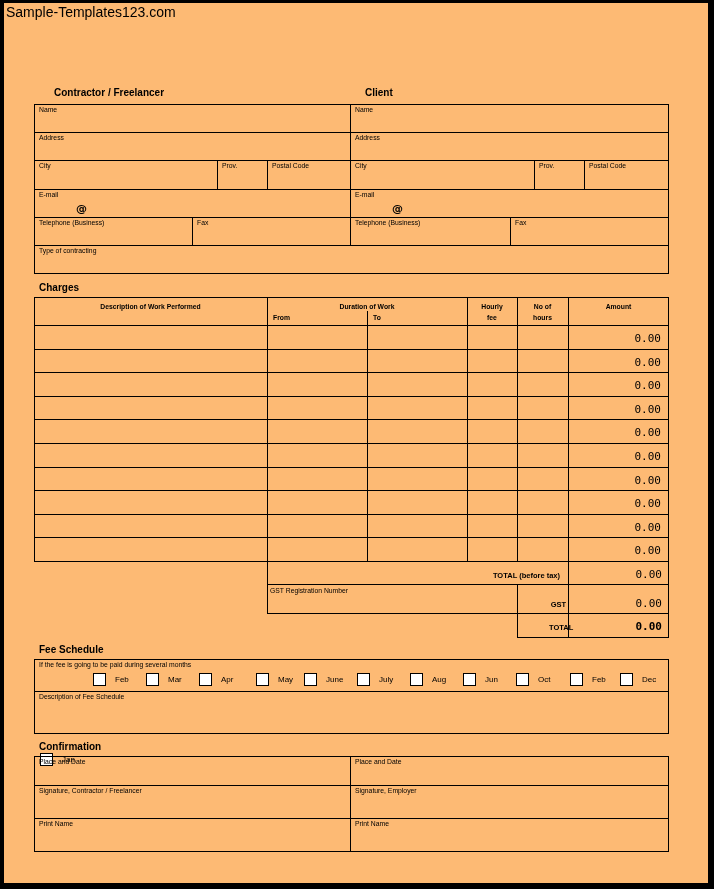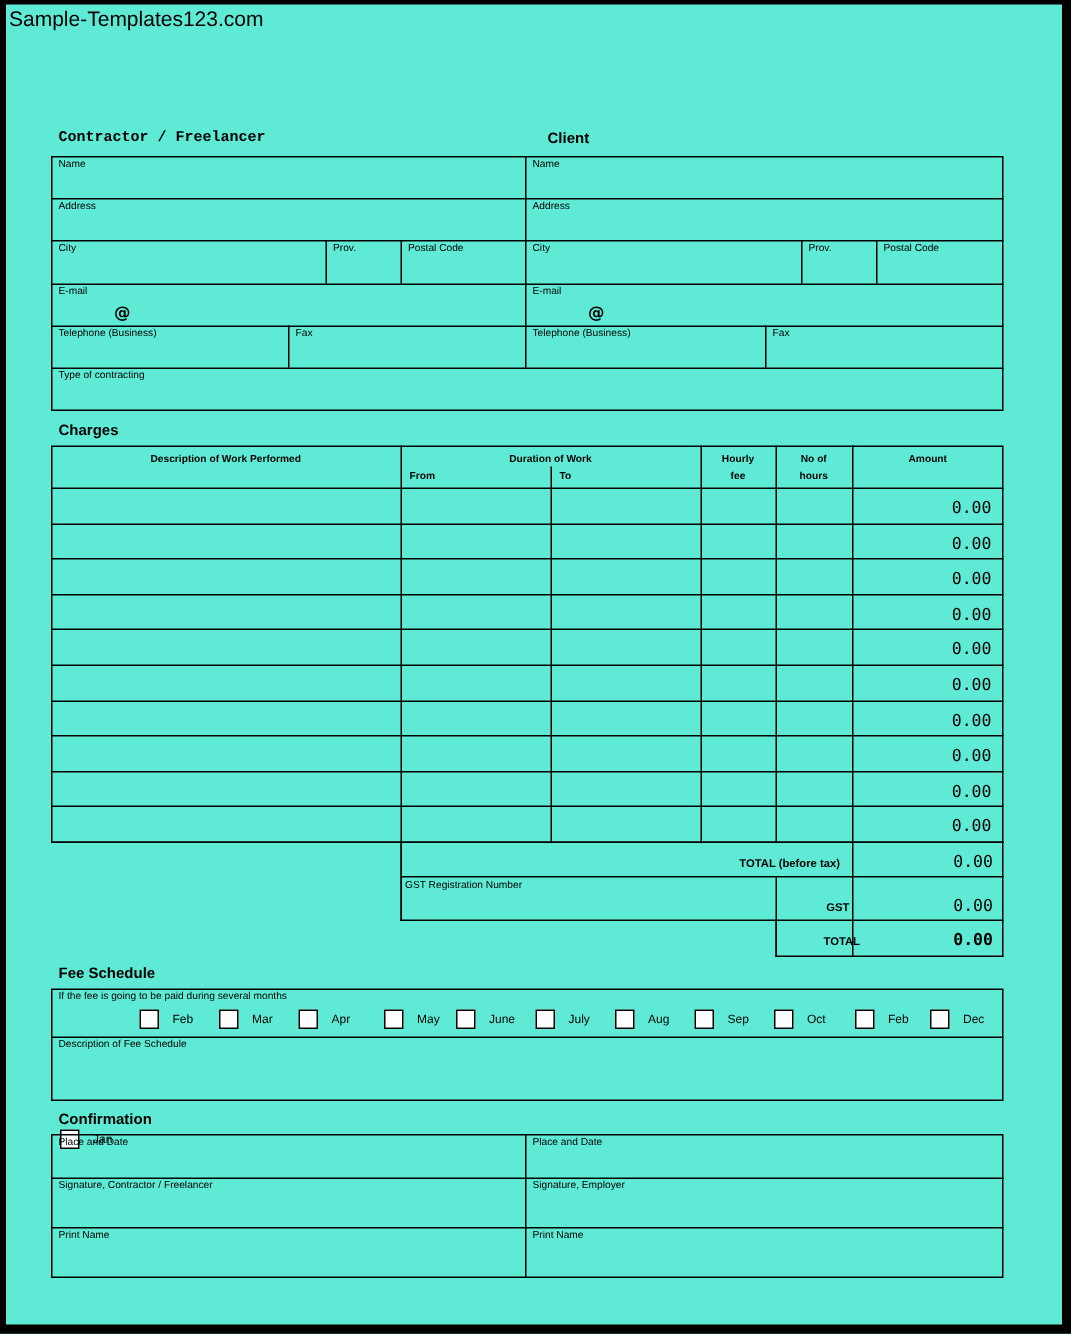--- a/index.html
+++ b/index.html
@@ -1,18 +1,18 @@
 <!DOCTYPE html>
 <html><head>
   <meta charset="utf-8">
   <style>
     * { box-sizing: border-box; margin: 0; padding: 0; }
     html, body { width: 714px; height: 889px; background: #000; overflow: hidden; }
     body { position: relative; font-family: "DejaVu Sans", sans-serif; color: #000; }
-    .page { position: absolute; left: 4px; top: 3px; width: 704px; height: 880px; background: #5eead4; }
+    .page { position: absolute; left: 4px; top: 3px; width: 704px; height: 880px; background: #fdba74; }
     .abs { position: absolute; }
     .watermark { left: 2px; top: 1px; font-family: "Liberation Sans", sans-serif; font-size: 14px; color: #000; }
     .title { left: 0; width: 100%; top: 45px; text-align: center; font-weight: bold; font-size: 13px; font-family: "Liberation Sans", sans-serif; }
     .section-h { font-weight: bold; font-size: 10px; font-family: "Liberation Sans", sans-serif; }
     .box { border: 1.5px solid #000; }
     .lbl { position: absolute; left: 5px; top: 2px; font-size: 6.8px; font-family: "Liberation Sans", sans-serif; white-space: nowrap; }
     .hl { position: absolute; height: 0; border-top: 1.2px solid #000; }
     .vl { position: absolute; width: 0; border-left: 1.2px solid #000; }
     .th { position: absolute; font-size: 6.8px; font-weight: bold; font-family: "Liberation Sans", sans-serif; white-space: nowrap; text-align: center; }
     .amt { position: absolute; font-family: "DejaVu Sans Mono", monospace; font-size: 11px; text-align: right; right: 8px; }
@@ -20,21 +20,21 @@
     .chk { position: absolute; width: 13px; height: 13px; border: 1px solid #000; background: #fff; }
     .month { position: absolute; font-size: 8px; font-family: "Liberation Sans", sans-serif; white-space: nowrap; }
     .at { position: absolute; font-size: 11px; font-weight: bold; font-family: "DejaVu Sans", sans-serif; }
   </style>
 </head>
 <body>
 
 <div class="page">
   <div class="abs watermark">Sample-Templates123.com</div>
 
-  <div class="abs section-h" style="left:35px; top:84px;font-family:Liberation Mono, monospace;">Contractor / Freelancer</div>
+  <div class="abs section-h" style="left:50px; top:84px;">Contractor / Freelancer</div>
   <div class="abs section-h" style="left:361px; top:84px;">Client</div>
 
   <div class="abs box" style="left:30px; top:101px; width:635px; height:170px;"></div>
 
   <div class="hl" style="left:30px; width:635px; top:129px;"></div>
   <div class="hl" style="left:30px; width:635px; top:157px;"></div>
   <div class="hl" style="left:30px; width:635px; top:186px;"></div>
   <div class="hl" style="left:30px; width:635px; top:214px;"></div>
   <div class="hl" style="left:30px; width:635px; top:242px;"></div>
 
@@ -213,21 +213,21 @@
       <div class="abs" style="left: 353px; top: 670px; width: 50px; height: 15px;">
         <span class="chk" style="left: 0px; top: 0px;"></span>
         <span class="month" style="left: 22px; top: 2px;">July</span>
       </div>
       <div class="abs" style="left: 406px; top: 670px; width: 50px; height: 15px;">
         <span class="chk" style="left: 0px; top: 0px;"></span>
         <span class="month" style="left: 22px; top: 2px;">Aug</span>
       </div>
       <div class="abs" style="left: 459px; top: 670px; width: 50px; height: 15px;">
         <span class="chk" style="left: 0px; top: 0px;"></span>
-        <span class="month" style="left: 22px; top: 2px;">Sep</span>
+        <span class="month" style="left: 22px; top: 2px;">Jun</span>
       </div>
       <div class="abs" style="left: 512px; top: 670px; width: 50px; height: 15px;">
         <span class="chk" style="left: 0px; top: 0px;"></span>
         <span class="month" style="left: 22px; top: 2px;">Oct</span>
       </div>
       <div class="abs" style="left: 566px; top: 670px; width: 50px; height: 15px;">
         <span class="chk" style="left: 0px; top: 0px;"></span>
         <span class="month" style="left: 22px; top: 2px;">Feb</span>
       </div>
       <div class="abs" style="left: 616px; top: 670px; width: 50px; height: 15px;">

